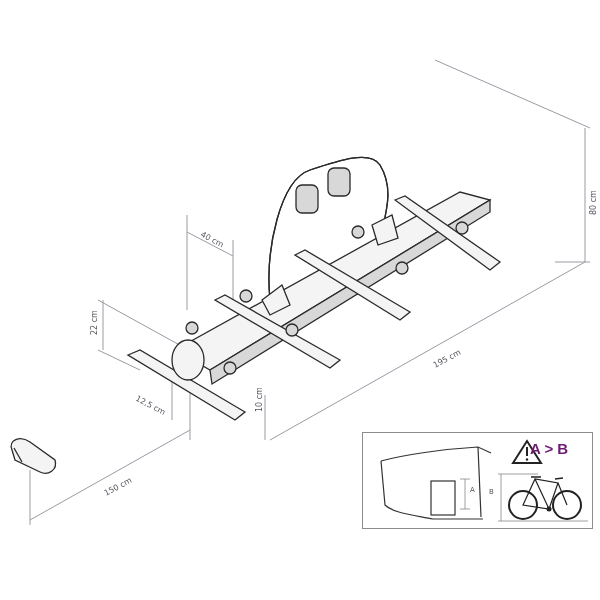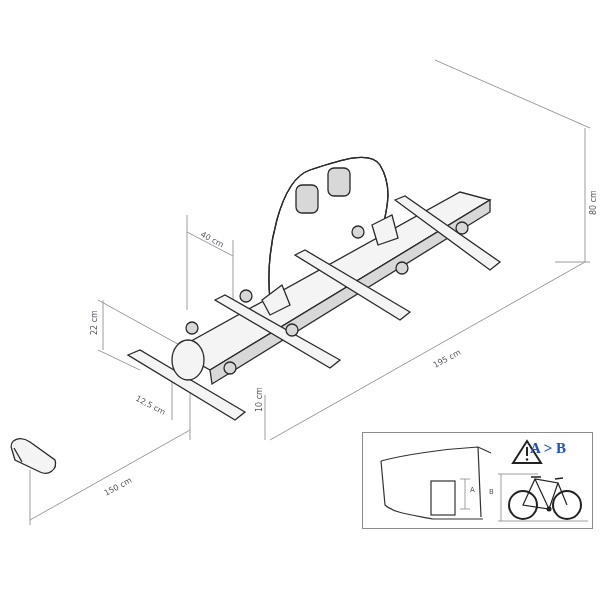--- a/index.html
+++ b/index.html
@@ -4,21 +4,21 @@
 <style>
   html,body{margin:0;padding:0;background:#ffffff;}
   body{width:600px;height:600px;position:relative;overflow:hidden;font-family:"DejaVu Sans",sans-serif;}
   svg{position:absolute;left:0;top:0;}
   .dim{stroke:#9a9aa4;stroke-width:1;fill:none;}
   .dimtxt{font-family:"DejaVu Sans",sans-serif;font-size:8px;fill:#555560;}
   .part{stroke:#2a2a2a;stroke-width:1.3;fill:#f4f4f4;}
   .partd{stroke:#2a2a2a;stroke-width:1.3;fill:#d8d8d8;}
   .line{stroke:#2a2a2a;stroke-width:1.3;fill:none;}
   .box{position:absolute;left:362px;top:432px;width:229px;height:95px;border:1px solid #8c8c8c;background:#fff;}
-  .warn-text{position:absolute;left:530px;top:440px;font-family:Liberation Serif, serif;font-weight:bold;font-size:15px;color:#1d4ed8;}
+  .warn-text{position:absolute;left:530px;top:440px;font-family:Liberation Sans, sans-serif;font-weight:bold;font-size:15px;color:#701a75;}
   .lblA{position:absolute;left:470px;top:486px;font-size:7px;color:#555;font-family:"DejaVu Sans",sans-serif;}
   .lblB{position:absolute;left:489px;top:488px;font-size:7px;color:#555;font-family:"DejaVu Sans",sans-serif;}
 </style>
 </head>
 <body>
 
 <svg width="600" height="600" viewBox="0 0 600 600">
 
   <g>
 

